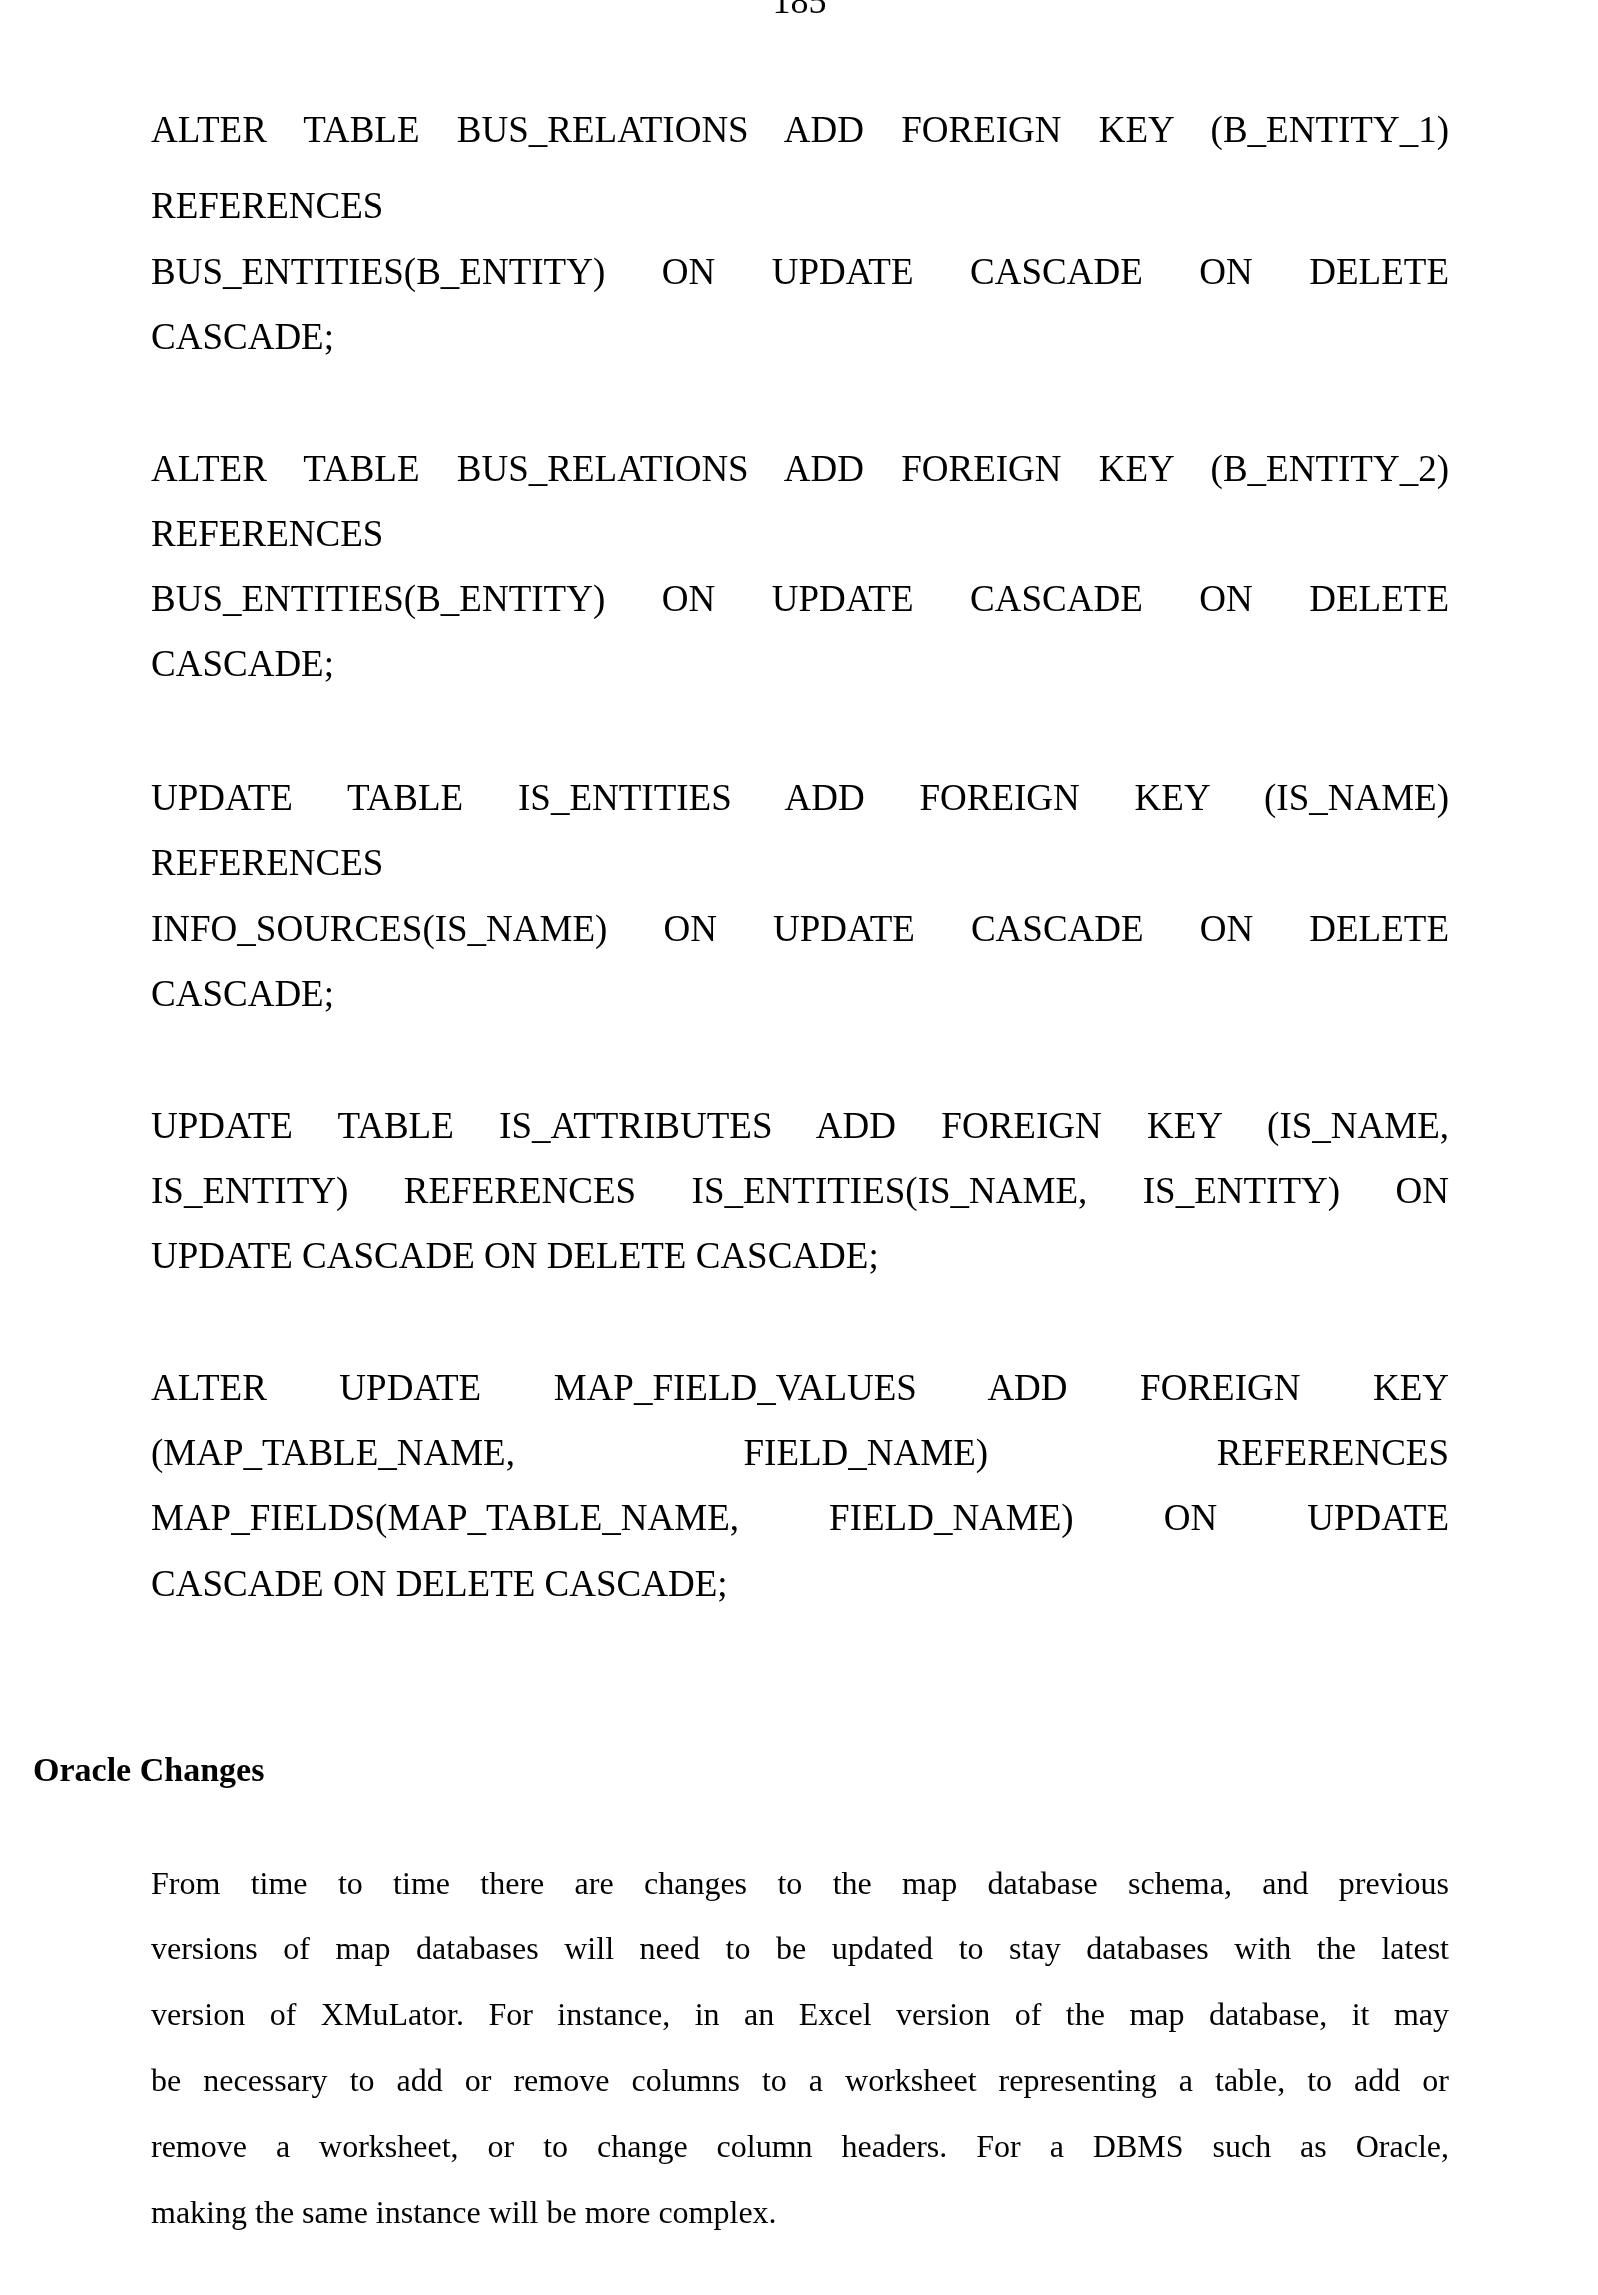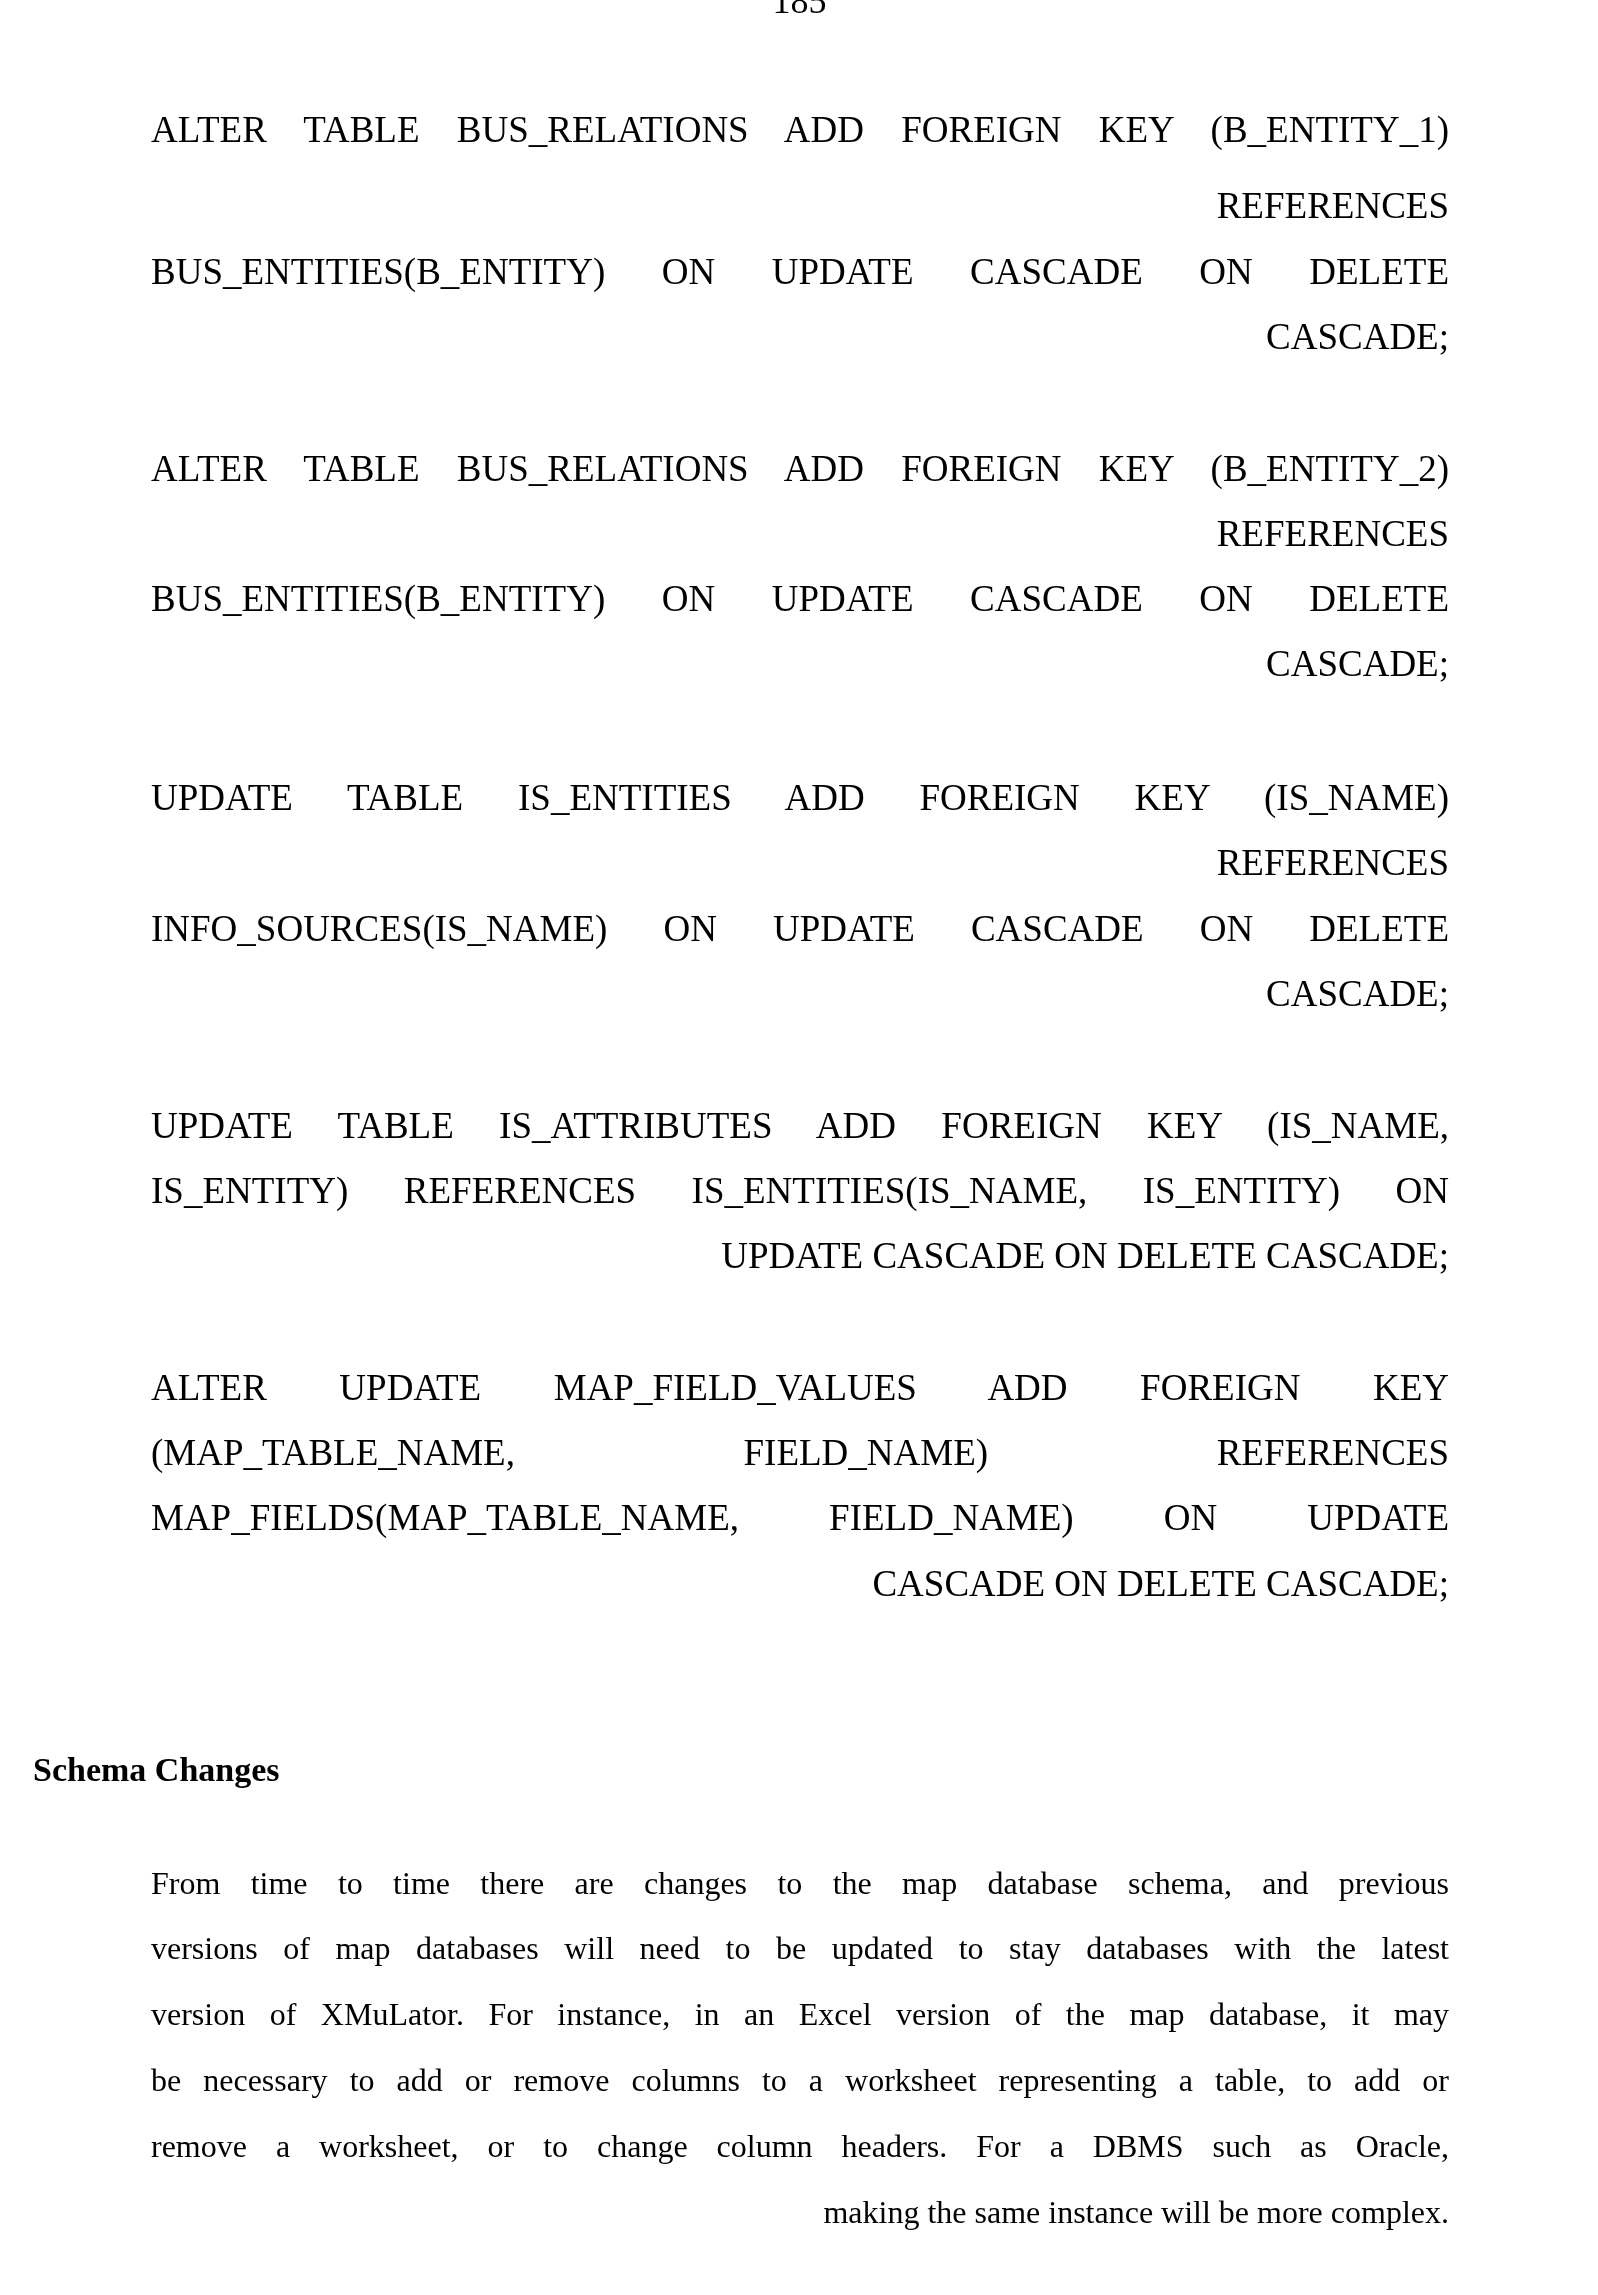--- a/index.html
+++ b/index.html
@@ -3,21 +3,21 @@
 <meta charset="utf-8">
 <style>
   html, body { margin:0; padding:0; background:#ffffff; }
   body { width:1599px; height:2295px; position:relative; overflow:hidden;
          font-family:"Liberation Serif", "DejaVu Serif", serif; color:#000; }
   .pagenum { position:absolute; left:0; width:1599px; top:-17px; text-align:center;
              font-size:36px; line-height:36px; }
   .line { position:absolute; left:151px; width:1298px; font-size:37px; line-height:43px;
           white-space:nowrap; }
   .just { text-align:justify; text-align-last:justify; }
-  .left { text-align:right; }
+  .left { text-align:left; }
   .heading { position:absolute; left:33px; top:1748px; font-size:34px; line-height:43px;
              font-weight:bold; }
   .para { position:absolute; left:151px; width:1298px; font-size:32px; line-height:43px;
           white-space:nowrap; }
 </style>
 </head>
 <body>
 
 <div class="pagenum">185</div>
 
@@ -48,21 +48,21 @@
   <div class="line left" style="top:1234px">UPDATE CASCADE ON DELETE CASCADE;</div>
 </div>
 
 <div>
   <div class="line just" style="top:1366px">ALTER UPDATE MAP_FIELD_VALUES ADD FOREIGN KEY</div>
   <div class="line just" style="top:1431px">(MAP_TABLE_NAME, FIELD_NAME) REFERENCES</div>
   <div class="line just" style="top:1496px">MAP_FIELDS(MAP_TABLE_NAME, FIELD_NAME) ON UPDATE</div>
   <div class="line left" style="top:1562px">CASCADE ON DELETE CASCADE;</div>
 </div>
 
-<div class="heading">Schema Changes</div>
+<div class="heading">Oracle Changes</div>
 
 <div>
   <div class="para just" style="top:1862px">From time to time there are changes to the map database schema, and previous</div>
   <div class="para just" style="top:1927px">versions of map databases will need to be updated to stay databases with the latest</div>
   <div class="para just" style="top:1993px">version of XMuLator. For instance, in an Excel version of the map database, it may</div>
   <div class="para just" style="top:2059px">be necessary to add or remove columns to a worksheet representing a table, to add or</div>
   <div class="para just" style="top:2125px">remove a worksheet, or to change column headers. For a DBMS such as Oracle,</div>
   <div class="para left" style="top:2191px">making the same instance will be more complex.</div>
 </div>
 

